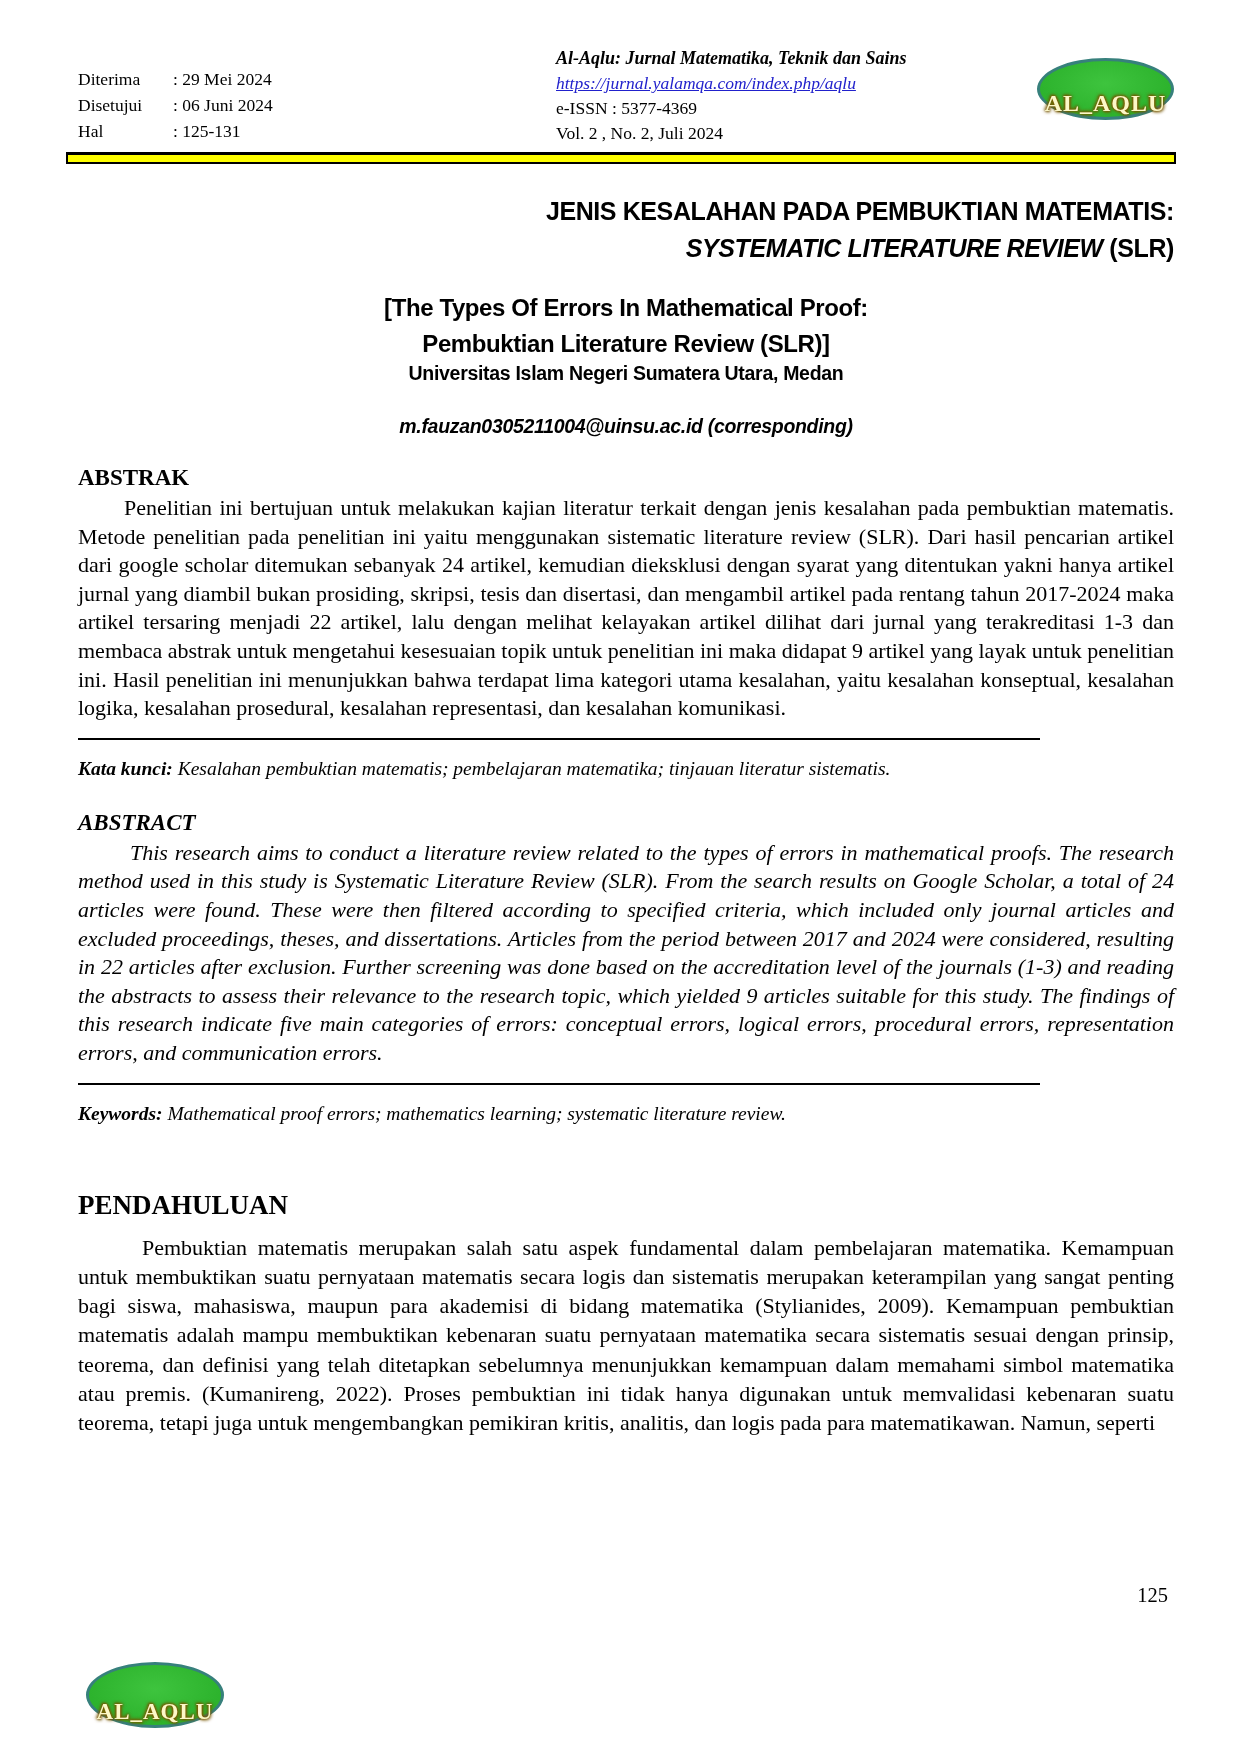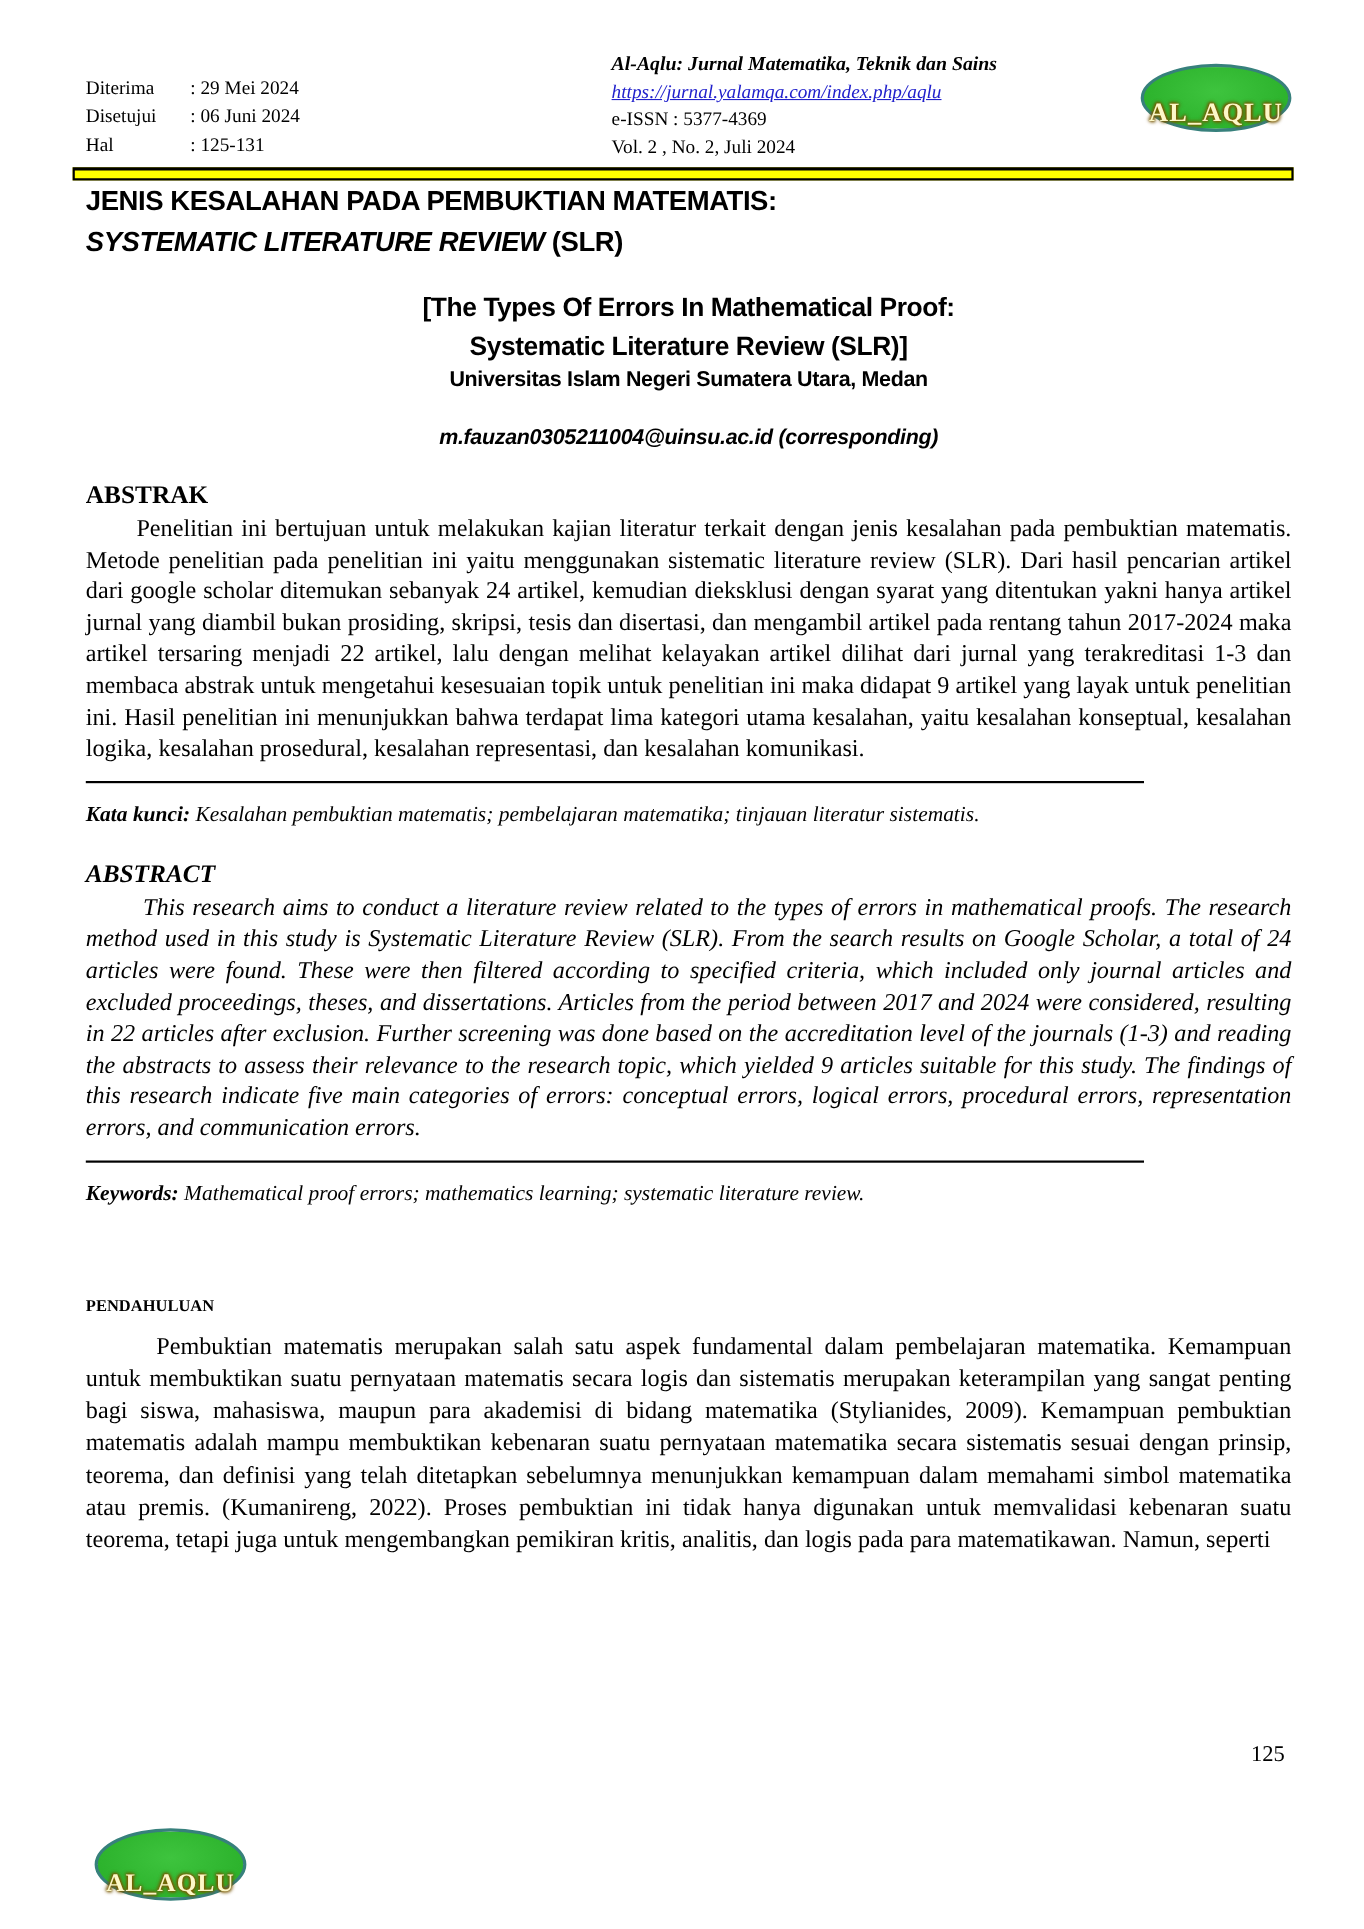--- a/index.html
+++ b/index.html
@@ -50,21 +50,21 @@
   .rule-bar{
     margin-left:-12px;margin-right:-2px;
     margin-top:6px;
     height:12px;
     background:var(--bar-yellow);
     border:2px solid #000;
     border-top-width:3px;
   }
   
   .title-id{
-    margin-top:1px;text-align:left;
+    margin-top:29px;text-align:right;
     font-family:"Liberation Sans",sans-serif;
     font-weight:bold;font-size:25px;line-height:37px;letter-spacing:-0.4px;
   }
   .title-en{
     margin-top:23px;text-align:center;
     font-family:"Liberation Sans",sans-serif;
     font-weight:bold;font-size:24px;line-height:36px;letter-spacing:-0.4px;
   }
   .italic{font-style:italic;}
   
@@ -92,21 +92,21 @@
     margin-top:3px;text-indent:46px;
   }
   .body-en{font-style:italic;text-indent:52px;}
   .rule{
     border:none;border-top:2.5px solid #000;
     width:962px;margin-top:15px;
   }
   .kata{font-size:19.5px;margin-top:15px;line-height:28px;}
   .kata .k-label{font-weight:bold;font-style:italic;}
   .kata .k-text{font-style:italic;}
-  .intro-h{font-size:15px;font-weight:bold;margin-top:80px;}
+  .intro-h{font-size:27px;font-weight:bold;margin-top:62px;}
   .intro-p{margin-top:12px;text-indent:64px;line-height:29.3px;}
   
   .ftr-logo{position:absolute;left:86px;top:1662px;}
   .page-num{
     position:absolute;right:72px;top:1584px;
     font-size:20.5px;font-family:"Liberation Serif",serif;
   }
 </style>
 </head>
 <body>
@@ -143,21 +143,21 @@
 
   <div class="rule-bar"></div>
 
   <h1 class="title-id">
     <span>JENIS KESALAHAN PADA PEMBUKTIAN MATEMATIS:</span><br>
     <span class="italic">SYSTEMATIC LITERATURE REVIEW</span><span> (SLR)</span>
   </h1>
 
   <h2 class="title-en">
     <span>[The Types Of Errors In Mathematical Proof:</span><br>
-    <span>Systematic Literature Review (SLR)]</span>
+    <span>Pembuktian Literature Review (SLR)]</span>
   </h2>
 
 
   <p class="affiliation">Universitas Islam Negeri Sumatera Utara, Medan</p>
 
   <p class="email">m.fauzan0305211004@uinsu.ac.id (corresponding)</p>
 
   <h3 class="sec-h">ABSTRAK</h3>
   <p class="body-p">Penelitian ini bertujuan untuk melakukan kajian literatur terkait dengan jenis kesalahan pada pembuktian matematis. Metode penelitian pada penelitian ini yaitu menggunakan sistematic literature review (SLR). Dari hasil pencarian artikel dari google scholar ditemukan sebanyak 24 artikel, kemudian dieksklusi dengan syarat yang ditentukan yakni hanya artikel jurnal yang diambil bukan prosiding, skripsi, tesis dan disertasi, dan mengambil artikel pada rentang tahun 2017-2024 maka artikel tersaring menjadi 22 artikel, lalu dengan melihat kelayakan artikel dilihat dari jurnal yang terakreditasi 1-3 dan membaca abstrak untuk mengetahui kesesuaian topik untuk penelitian ini maka didapat 9 artikel yang layak untuk penelitian ini. Hasil penelitian ini menunjukkan bahwa terdapat lima kategori utama kesalahan, yaitu kesalahan konseptual, kesalahan logika, kesalahan prosedural, kesalahan representasi, dan kesalahan komunikasi.</p>
 

